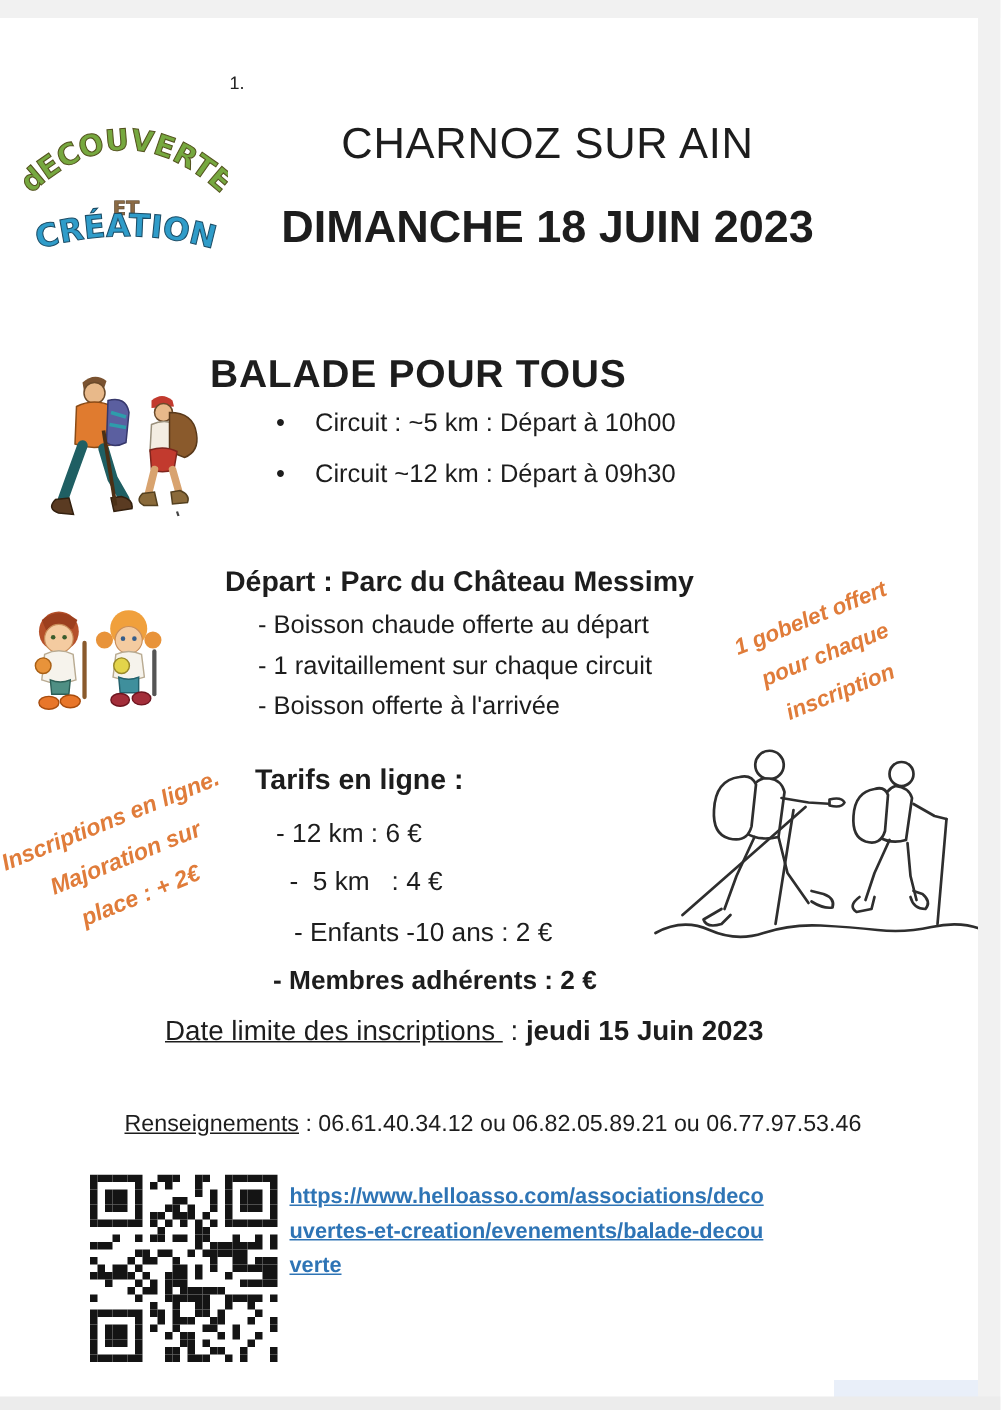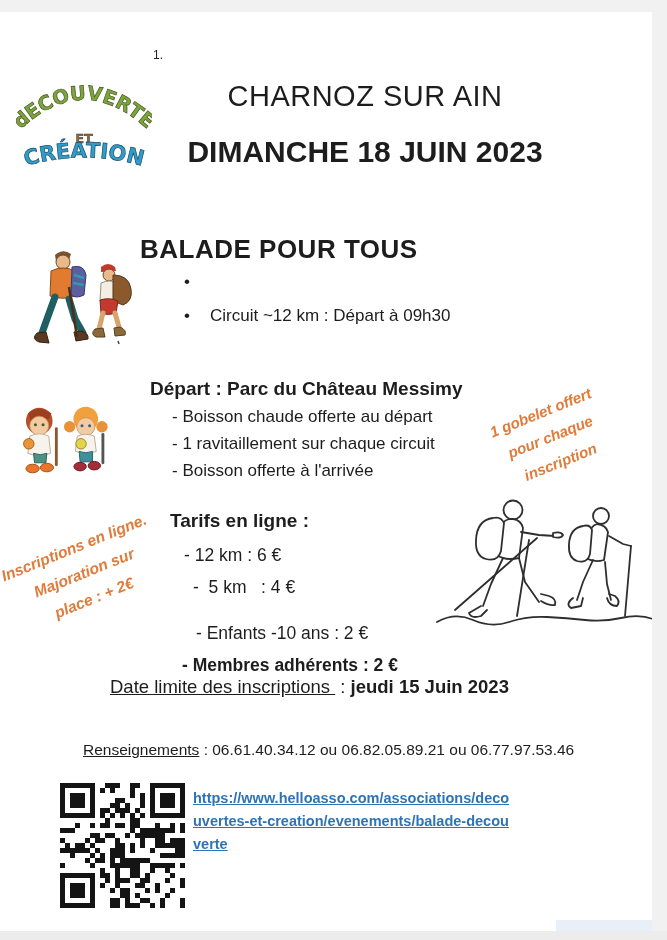--- a/index.html
+++ b/index.html
@@ -31,21 +31,21 @@
   .bullet-row { display:flex; margin-top:14px; font-size:17px; }
   .bullet-row .dot { width:26px; margin-left:32px; text-align:left; }
 
   .sec-depart { position:absolute; left:150px; top:378px; width:400px; }
   .dash-line { margin-left:22px; margin-top:7px; font-size:17px; white-space:pre; }
 
   .sec-tarifs { position:absolute; left:170px; top:510px; width:320px; }
   .tarif-line { font-size:17.5px; white-space:pre; }
   .tarif-line.l1 { margin-left:14px; margin-top:13px; }
   .tarif-line.l2 { margin-left:23px; margin-top:11px; }
-  .tarif-line.l3 { margin-left:26px; margin-top:25px; }
+  .tarif-line.l3 { margin-left:26px; margin-top:13px; }
   .tarif-line.l4 { margin-left:12px; margin-top:11px;font-weight:bold; }
 
   .note-orange { position:absolute; color:#e07c3a; font-weight:bold; font-style:italic;
                  text-align:center; transform:rotate(-22deg); line-height:1.75; }
   .note-right { left:468px; top:398px; width:165px; font-size:15px; }
   .note-left { left:-6px; top:532px; width:180px; font-size:15.5px; }
 
   .deadline { position:absolute; left:110px; top:676px; width:460px; font-size:18.5px; white-space:pre; }
   .deadline .u { text-decoration:underline; }
   .deadline .b { font-weight:bold; }
@@ -108,20 +108,21 @@
       <path d="M78 68 l-4 16 M90 68 l4 14" stroke="#d8a36f" stroke-width="5" fill="none" stroke-linecap="round"></path>
       <path d="M70 84 q-5 5 1 8 l9 0 -2 -9 z" fill="#8a6a3a" stroke="#54401f" stroke-width="1"></path>
       <path d="M95 82 q7 3 5 8 l-10 1 -1 -8 z" fill="#8a6a3a" stroke="#54401f" stroke-width="1"></path>
       <line x1="93" y1="96" x2="94" y2="99" stroke="#444" stroke-width="1.5"></line>
     </svg>
   </div>
 
   <div class="sec-parcours">
     <div class="bullet-row">
       <span class="dot">•</span>
+      <span>Circuit : ~5 km : Départ à 10h00</span>
     </div>
     <div class="bullet-row">
       <span class="dot">•</span>
       <span>Circuit ~12 km : Départ à 09h30</span>
     </div>
   </div>
 
   <div class="sec-depart">
     <div class="sec-heading">Départ : Parc du Château Messimy</div>
     <div class="dash-line">- Boisson chaude offerte au départ</div>

